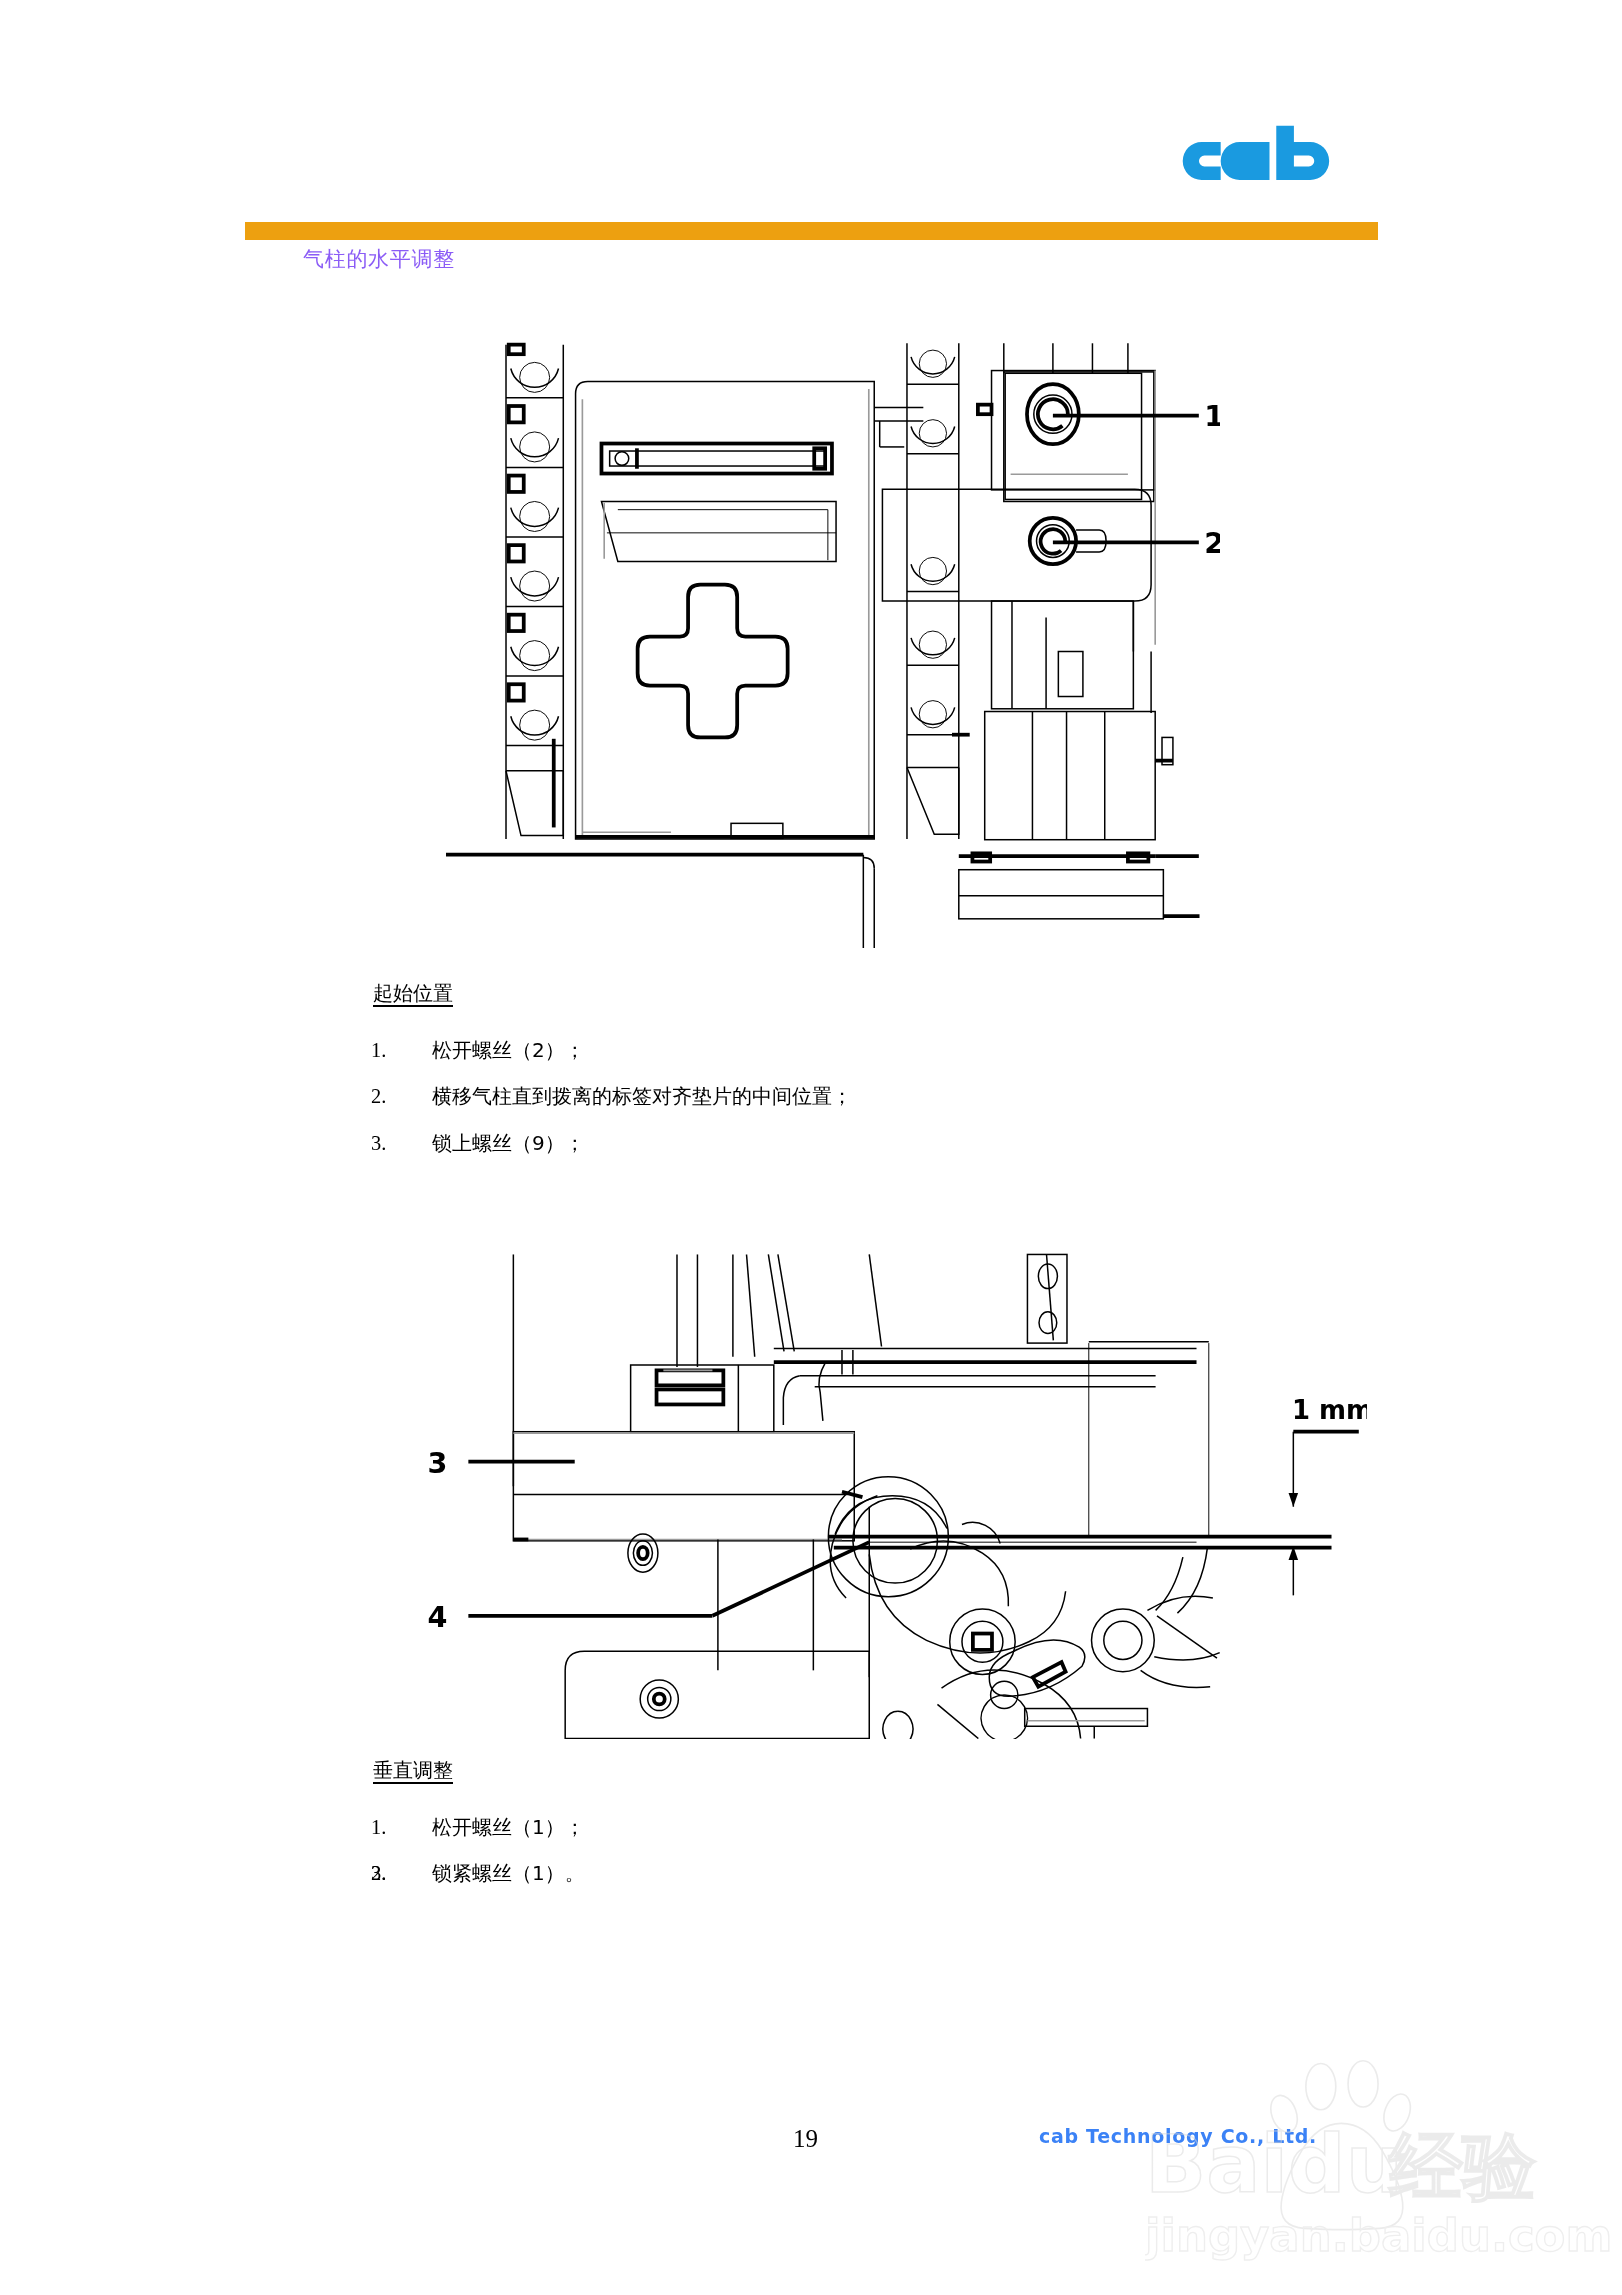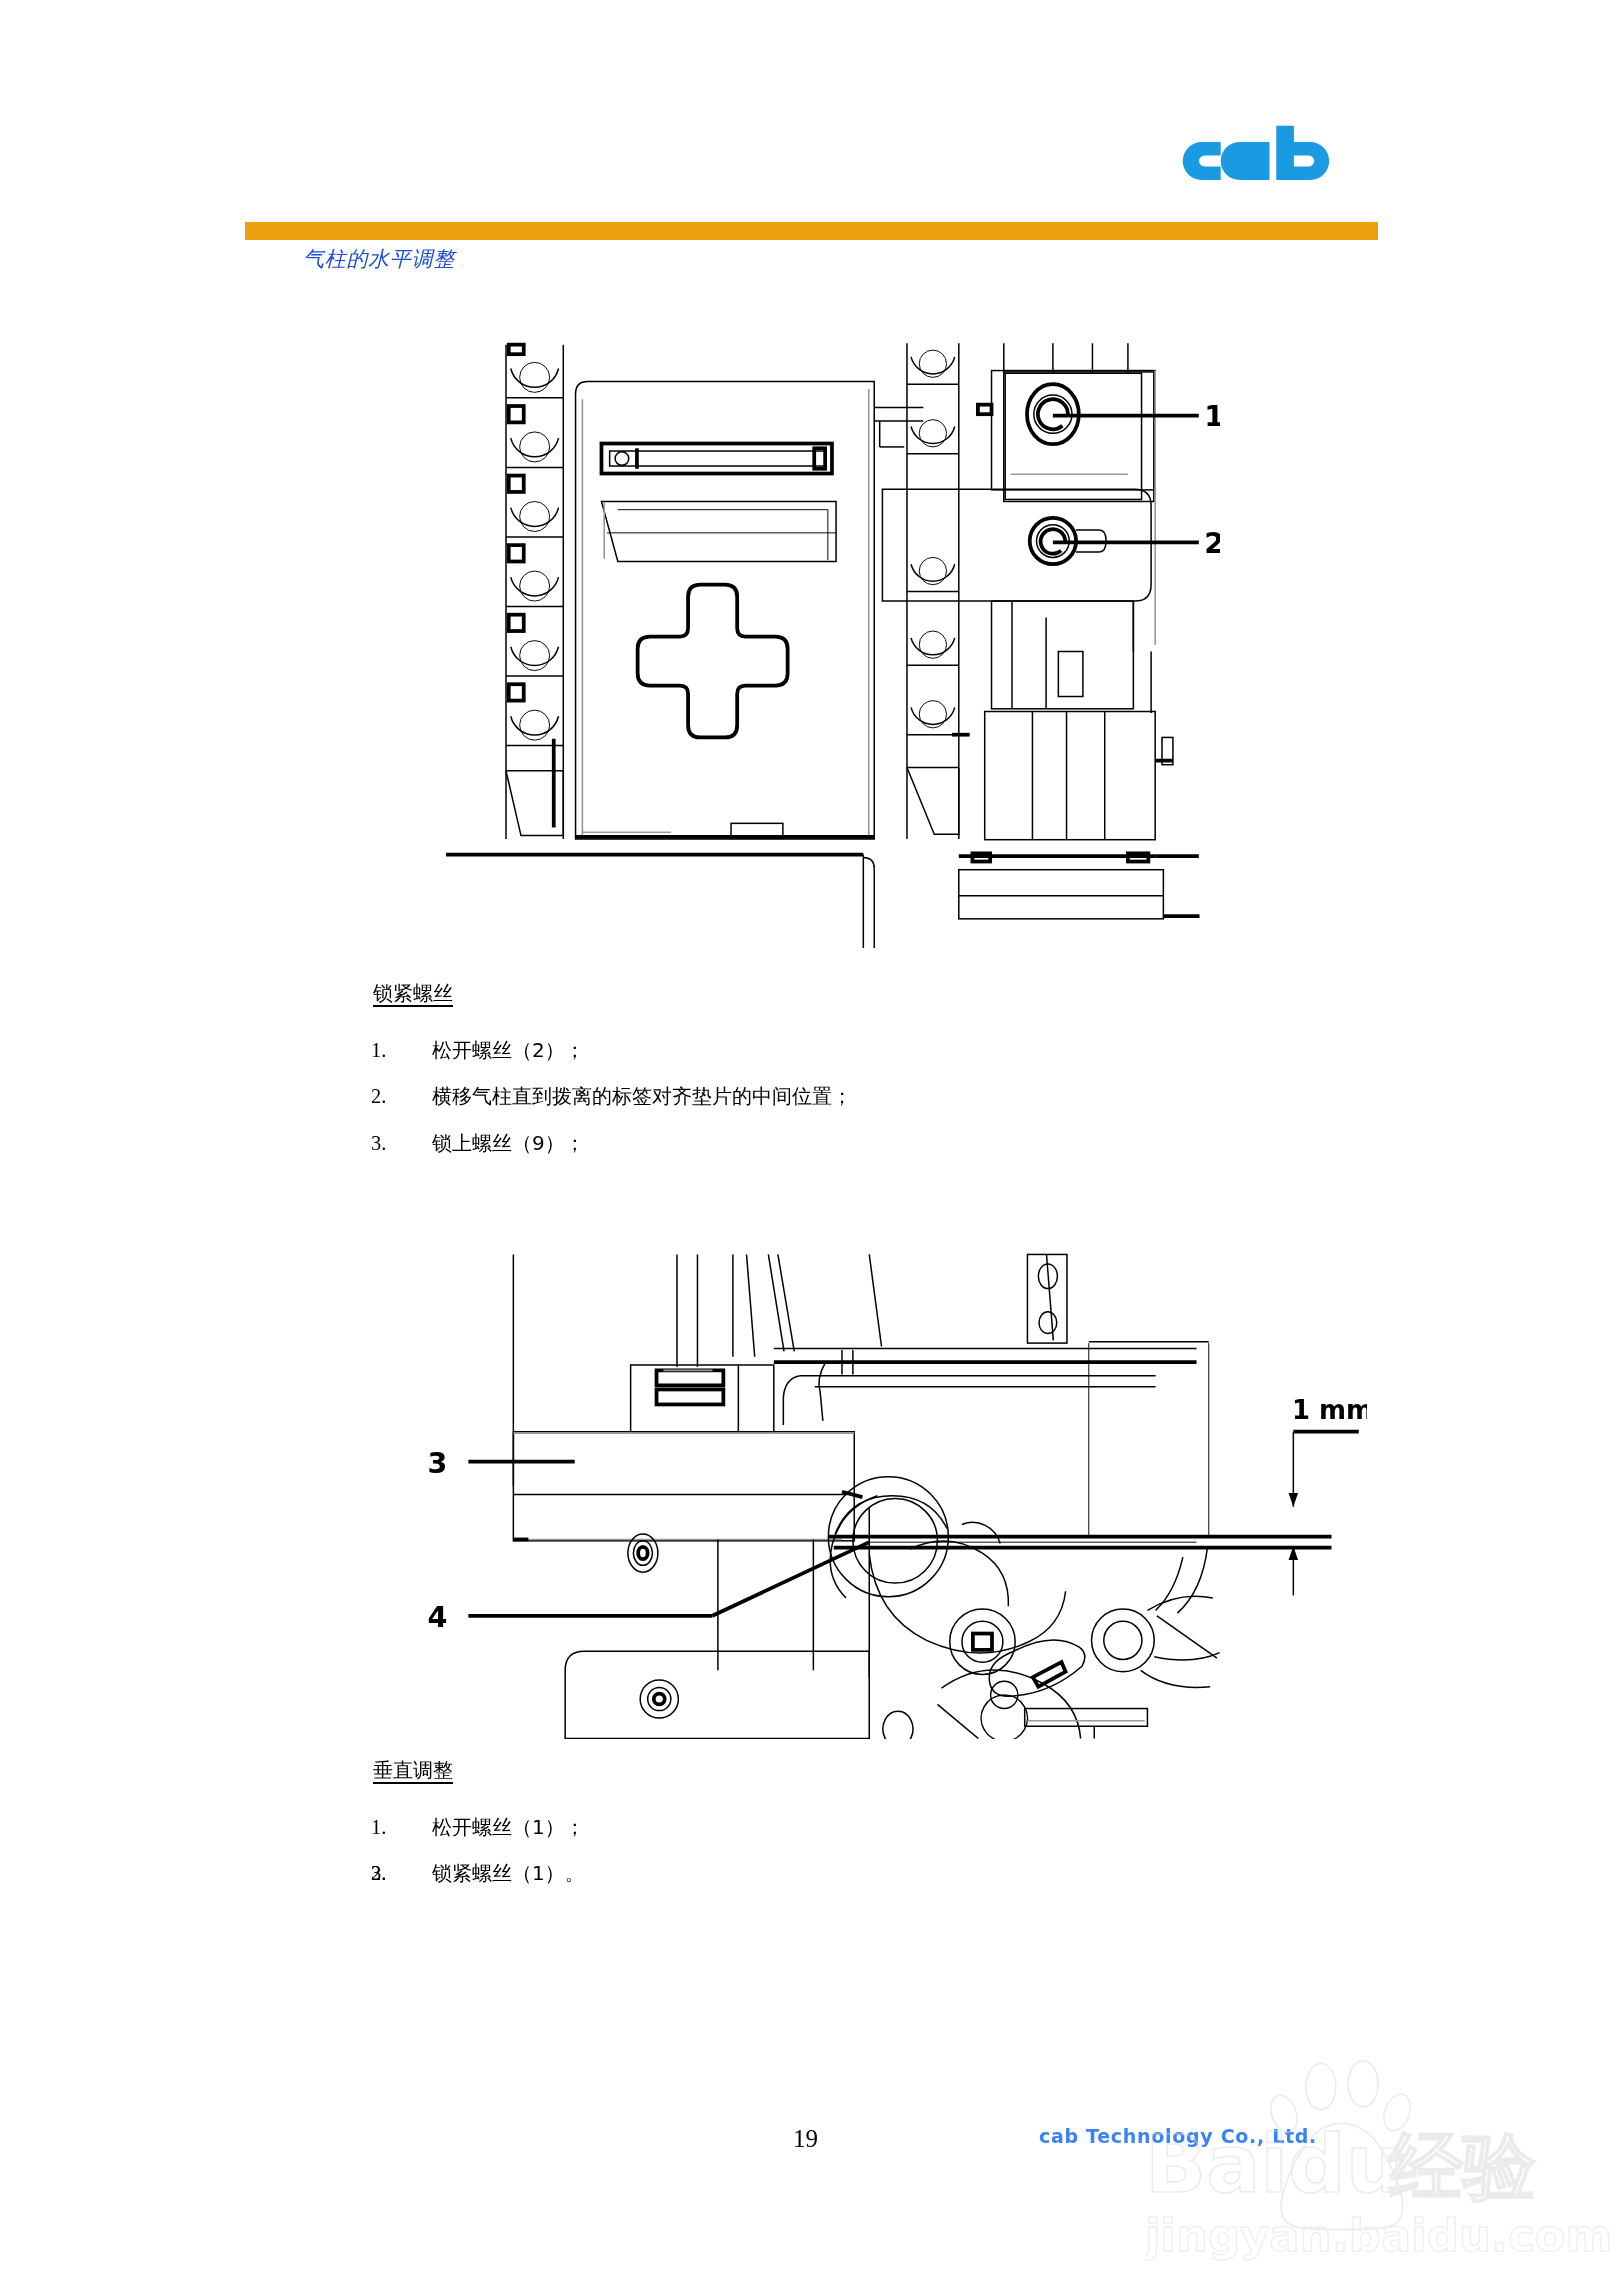--- a/index.html
+++ b/index.html
@@ -38,23 +38,22 @@
     background: #eda010;
   }
 
   #page-title {
     position: absolute;
     left: 303px;
     top: 245px;
     font-family: "DejaVu Sans", sans-serif;
     font-size: 21px;
     letter-spacing: 0.7px;
-    color: #1d4ed8;
+    color: #8b5cf6;
     white-space: nowrap;
-    font-style: italic;
   }
 
   
   .figure {
     position: absolute;
   }
   .figure svg { display: block; }
 
   #figure-horizontal {
     left: 446px;
@@ -462,21 +461,21 @@
         <line class="ln-b" x1="1322" y1="290" x2="1418" y2="290" stroke-width="5"></line>
         <line class="ln" x1="1322" y1="290" x2="1322" y2="400"></line>
         <path d="M1322 400 l-7 -20 h14 Z" fill="#000"></path>
         <line class="ln" x1="1322" y1="458" x2="1322" y2="530"></line>
         <path d="M1322 458 l-7 20 h14 Z" fill="#000"></path>
         <text class="dim" x="1320" y="272">1 mm</text>
       </g>
     </svg>
   </div>
 
-  <div class="section-heading" id="heading-horizontal">锁紧螺丝</div>
+  <div class="section-heading" id="heading-horizontal">起始位置</div>
 
   <ol class="steps" id="steps-horizontal">
     <li>
       <span class="num">1.</span>
       <span class="txt">松开螺丝（2）；</span>
     </li>
     <li>
       <span class="num">2.</span>
       <span class="txt">横移气柱直到拨离的标签对齐垫片的中间位置；</span>
     </li>

